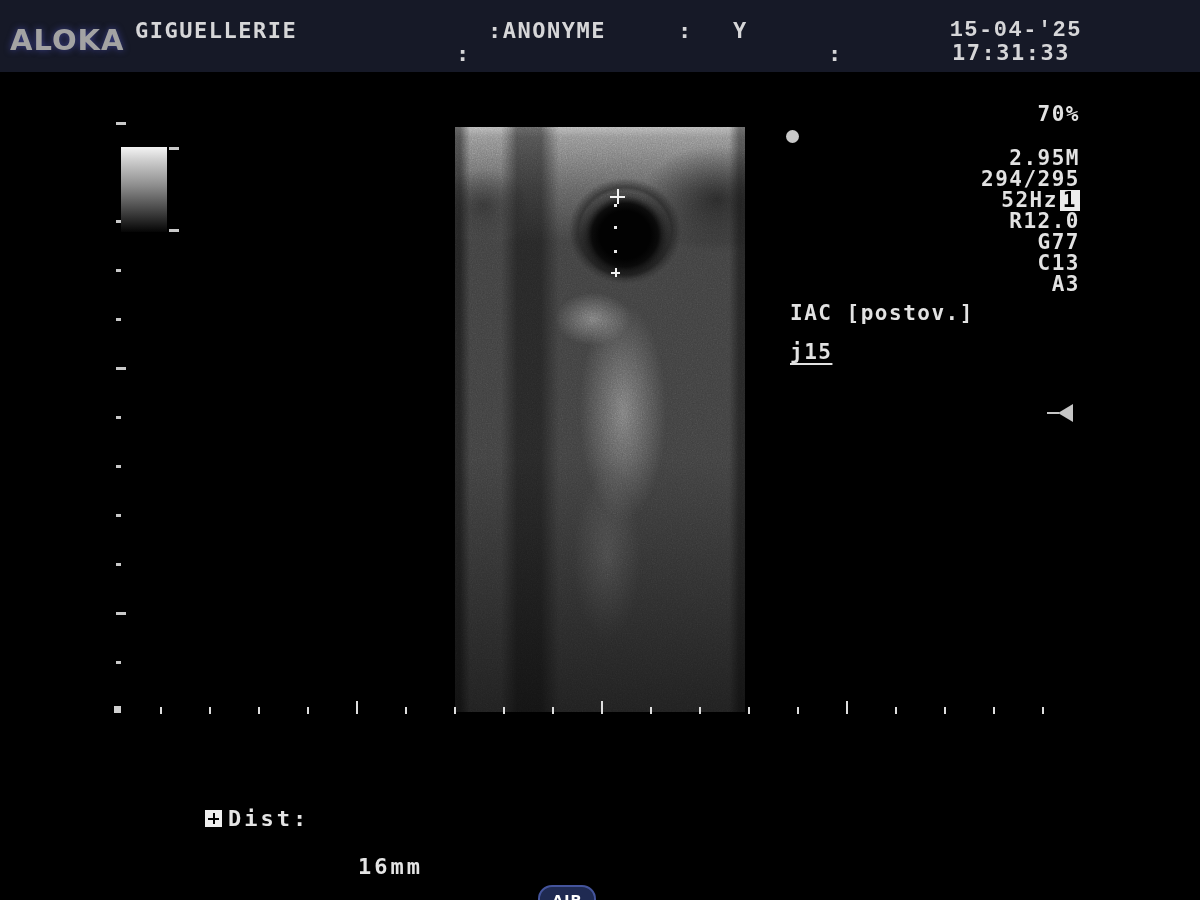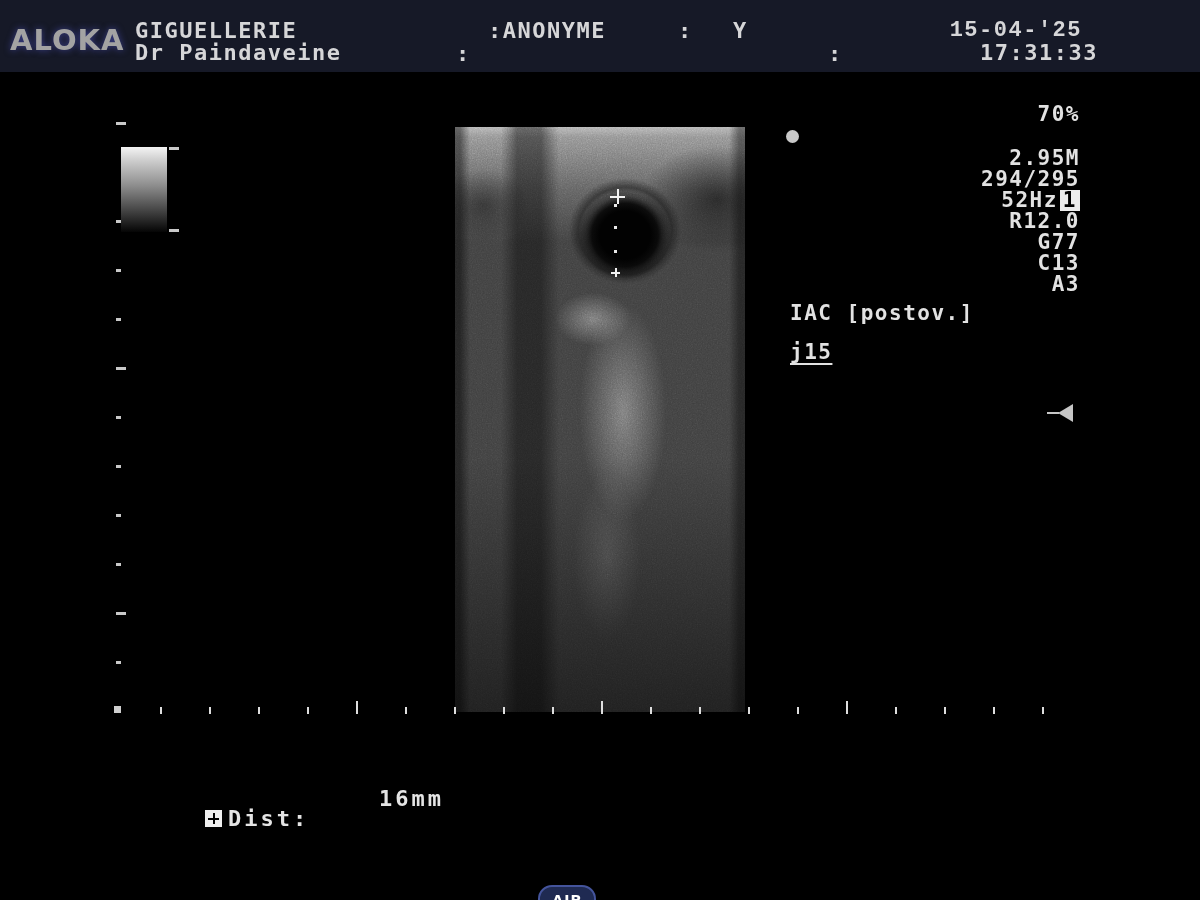--- a/index.html
+++ b/index.html
@@ -84,28 +84,27 @@
   }
 </style>
 </head>
 <body>
 
 <div id="screen">
 
   <div class="topbar">
     <div class="logo">ALOKA</div>
     <span class="t" style="left:135px;top:20px;">GIGUELLERIE</span>
-    <span class="t" style="left:135px;top:42px;">Dr Paindaveine</span>
     <span class="t" style="left:488px;top:20px;">:ANONYME</span>
     <span class="t" style="left:456px;top:43px;">:</span>
     <span class="t" style="left:678px;top:20px;">:</span>
     <span class="t" style="left:733px;top:20px;">Y</span>
     <span class="t" style="left:828px;top:43px;">:</span>
     <span class="t" style="right:118px;text-align:right;top:20px;font-family:Liberation Mono, monospace;">15-04-'25</span>
-    <span class="t" style="right:102px;text-align:center;top:42px;">17:31:33</span>
+    <span class="t" style="right:130px;text-align:center;top:42px;">17:31:33</span>
   </div>
 
   <div id="left-ruler">
       <div class="btick-h" style="left: 116px; top: 122px; width: 10px;"></div>
       <div class="btick-h" style="left: 116px; top: 220px; width: 5px;"></div>
       <div class="btick-h" style="left: 116px; top: 269px; width: 5px;"></div>
       <div class="btick-h" style="left: 116px; top: 318px; width: 5px;"></div>
       <div class="btick-h" style="left: 116px; top: 367px; width: 10px;"></div>
       <div class="btick-h" style="left: 116px; top: 416px; width: 5px;"></div>
       <div class="btick-h" style="left: 116px; top: 465px; width: 5px;"></div>
@@ -169,17 +168,17 @@
       <div class="vtick" style="left: 846px; top: 701px; height: 13px;"></div>
       <div class="vtick" style="left: 895px; top: 707px; height: 7px;"></div>
       <div class="vtick" style="left: 944px; top: 707px; height: 7px;"></div>
       <div class="vtick" style="left: 993px; top: 707px; height: 7px;"></div>
       <div class="vtick" style="left: 1042px; top: 707px; height: 7px;"></div>
     </div>
   <div class="sqdot" style="left:114px;top:706px;width:7px;height:7px;"></div>
 
   <div class="distbox"></div>
   <span class="dist-t" style="left:228px;top:808px;">Dist:</span>
-  <span class="dist-t" style="left:358px;top:788px;margin-left:21px;">16mm</span>
+  <span class="dist-t" style="left:358px;top:856px;">16mm</span>
 
   <div class="aip-badge">AIP</div>
 
 </div>
 
 </body></html>

